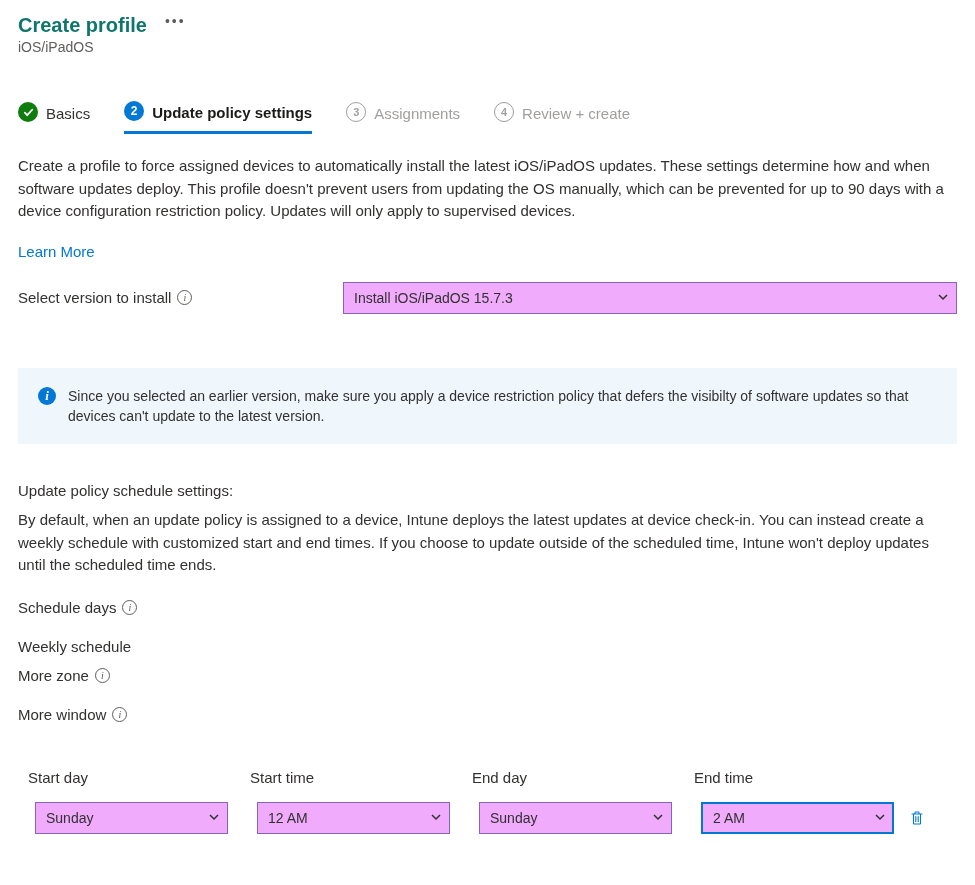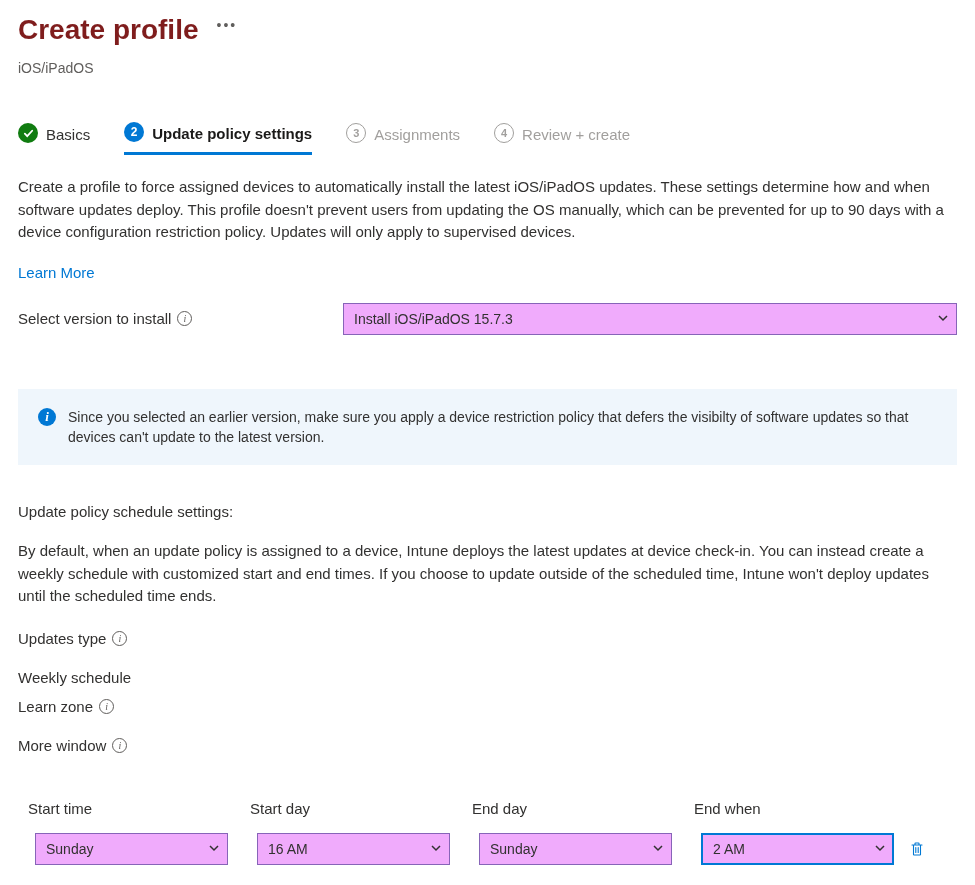--- a/index.html
+++ b/index.html
@@ -5,23 +5,23 @@
     * { box-sizing: border-box; margin: 0; padding: 0; }
     body {
       font-family: "Segoe UI", -apple-system, BlinkMacSystemFont, sans-serif;
       font-size: 14px;
       color: #323130;
       background: #fff;
       padding: 14px 18px;
       width: 975px;
     }
     .header { display: flex; align-items: center; gap: 18px; }
-    .page-title { font-size: 28px; font-weight: 600; color: #7f1d1d; }
+    .page-title { font-size: 20px; font-weight: 600; color: #0f766e; }
     .menu-dots { color: #605e5c; font-size: 14px; letter-spacing: 2px; cursor: pointer; margin-top: -10px;}
-    .subtitle { font-size: 14px; color: #605e5c; margin-top: 14px; }
+    .subtitle { font-size: 14px; color: #605e5c; margin-top: 2px; }
 
     .stepper { display: flex; align-items: center; gap: 34px; margin-top: 46px; border-bottom: 0; }
     .step { display: flex; align-items: flex-end; gap: 8px; padding-bottom: 10px; cursor: pointer; }
     .step-badge { width: 20px; height: 20px; border-radius: 50%; display: flex; align-items: center; justify-content: center; font-size: 12px; font-weight: 600; }
     .badge-complete { background: #107c10; color: #fff; }
     .badge-active { background: #0078d4; color: #fff; }
     .badge-pending { border: 1px solid #a19f9d; color: #a19f9d; background: #fff; font-size: 11px; }
     .step-label { font-size: 15px; }
     .step.complete .step-label { color: #323130; }
     .step.active { border-bottom: 3px solid #0078d4; margin-bottom: -1px; }
@@ -40,21 +40,21 @@
     .select-wrap.blue .select-input { border: 2px solid #0078d4; }
     .select-input { width: 100%; height: 32px; padding: 0 30px 0 10px; font-size: 14px; border: 1px solid #605e5c; background: #f0abfc; color: #323130; display: flex; align-items: center; cursor: pointer; font-family: inherit; }
     .chevron { position: absolute; right: 8px; top: 50%; transform: translateY(-50%); pointer-events: none; }
     .chevron svg { width: 12px; height: 12px; stroke: #323130; stroke-width: 1.5; fill: none; }
 
     .infobox { margin-top: 54px; background: #eff6fc; padding: 18px 20px 18px 20px; display: flex; gap: 12px; }
     .infobox-icon { width: 18px; height: 18px; border-radius: 50%; background: #0078d4; color: #fff; display: flex; align-items: center; justify-content: center; font-weight: 700; font-size: 13px; font-style: italic; font-family: Georgia, serif; flex-shrink: 0; margin-top: 1px;}
     .infobox-msg { font-size: 14px; color: #323130; line-height: 1.45; }
 
     .section-heading { margin-top: 38px; font-size: 15px; color: #323130; }
-    .section-desc { margin-top: 20px; font-size: 15px; color: #323130; line-height: 1.5; }
+    .section-desc { margin-top: 10px; font-size: 15px; color: #323130; line-height: 1.5; }
 
     .sub-heading { margin-top: 22px; font-size: 15px; }
 
     .window-row { display: flex; gap: 12px; margin-top: 16px; align-items: flex-end; width: 910px;}
     .window-col { display: flex; flex-direction: column; gap: 10px; flex: 1; padding-left: 17px; }
     .delete-btn { width: 22px; height: 32px; display: flex; align-items: center; justify-content: center; cursor: pointer; color: #0078d4; }
     .delete-btn svg { width: 16px; height: 16px; }
     .window-header-row{display:flex;gap:12px;margin-top:46px;width:910px}
     .window-header-row .hcol{flex:1;padding-left:10px;font-size:15px}
     .window-header-row .icon-spacer{width:22px}
@@ -119,65 +119,65 @@
   <div class="infobox-msg">Since you selected an earlier version, make sure you apply a device restriction policy that defers the visibilty of software updates so that devices can't update to the latest version.</div>
 </div>
 
 
 <div class="section-heading">Update policy schedule settings:</div>
 <p class="section-desc">By default, when an update policy is assigned to a device, Intune deploys the latest updates at device check-in. You can instead create a weekly schedule with customized start and end times. If you choose to update outside of the scheduled time, Intune won't deploy updates until the scheduled time ends.</p>
 
 
 <div class="field-row">
   <div class="field-label">
-    <span>Updates type</span>
+    <span>Schedule days</span>
     <span class="info-icon">i</span>
   </div>
 </div>
 
 <div class="sub-heading">Weekly schedule</div>
 
 
 <div class="field-row spaced">
   <div class="field-label">
-    <span>Learn zone</span>
+    <span>More zone</span>
     <span class="info-icon">i</span>
   </div>
 </div>
 
 
 <div class="field-row" style="margin-top:22px">
   <div class="field-label">
     <span>More window</span>
     <span class="info-icon">i</span>
   </div>
 </div>
 
 
 <div class="window-header-row">
+  <div class="hcol">Start day</div>
   <div class="hcol">Start time</div>
-  <div class="hcol">Start day</div>
   <div class="hcol">End day</div>
-  <div class="hcol">End when</div>
+  <div class="hcol">End time</div>
   <div class="icon-spacer"></div>
 </div>
 
 
 <div class="window-row">
   <div class="window-col">
     <div class="select-wrap purple">
       <div class="select-input">Sunday</div>
       <span class="chevron"><svg viewBox="0 0 12 12">
             <path d="M2 4 L6 8 L10 4"></path>
           </svg></span>
     </div>
   </div>
   <div class="window-col">
     <div class="select-wrap purple">
-      <div class="select-input">16 AM</div>
+      <div class="select-input">12 AM</div>
       <span class="chevron"><svg viewBox="0 0 12 12">
             <path d="M2 4 L6 8 L10 4"></path>
           </svg></span>
     </div>
   </div>
   <div class="window-col">
     <div class="select-wrap purple">
       <div class="select-input">Sunday</div>
       <span class="chevron"><svg viewBox="0 0 12 12">
             <path d="M2 4 L6 8 L10 4"></path>

